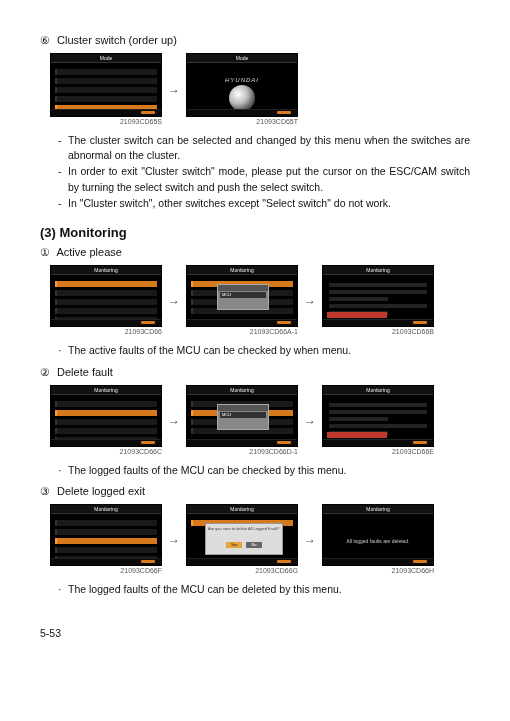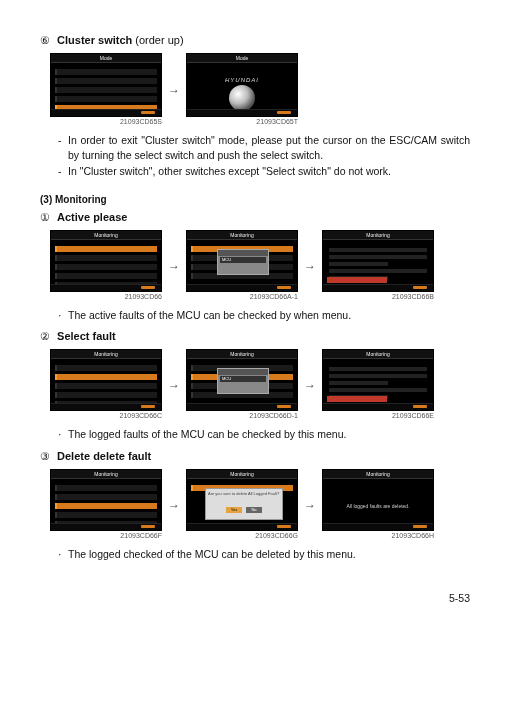--- a/index.html
+++ b/index.html
@@ -1,31 +1,31 @@
 <!DOCTYPE html>
 <html><head>
 <meta charset="utf-8">
 <style>
 body{margin:0;padding:30px 40px;font-family:Arial,sans-serif;font-size:10.5px;color:#111;background:#fff;width:510px;box-sizing:border-box}
 .section-title{font-size:11px;margin:4px 0 6px 0}
 .section-title .num{display:inline-block;width:14px}
-.section-title b{font-weight:bold}
-.subsection{margin:14px 0 6px 0;font-size:10px}
+.section-title b{font-weight:normal}
+.subsection{margin:14px 0 6px 0;font-size:13px}
 .row{display:flex;align-items:center;gap:4px;margin:2px 0 2px 10px;flex-wrap:wrap}
 .fig{display:flex;flex-direction:column;align-items:flex-end}
 .fig .box{width:110px;height:62px;background:#000;border:1px solid #000;position:relative;overflow:hidden}
 .fig.small .box{width:110px;height:60px}
 .fig .caption{font-size:7px;color:#555;margin-top:1px}
 .arrow{color:#444;font-size:12px;padding:0 2px}
 .bullets{margin:8px 0 8px 18px;padding:0;line-height:1.45}
 .bullets li{list-style:none;position:relative;padding-left:10px;margin-bottom:1px;text-align:justify}
 .bullets li::before{content:"-";position:absolute;left:0}
 .note{margin:8px 0 8px 18px;position:relative;padding-left:10px;line-height:1.4}
 .note::before{content:"·";position:absolute;left:0}
-.pagefoot{text-align:right;margin-top:30px;font-size:10.5px}
+.pagefoot{text-align:left;margin-top:30px;font-size:10.5px}
 
 .menu-list{padding:6px 4px}
 .menu-item{height:6px;background:#1a1a1a;margin-bottom:3px;border-left:2px solid #333}
 .menu-item.hl{background:#d77a1e;border-left:2px solid #ff9a2e}
 .title-bar{height:8px;background:#111;border-bottom:1px solid #333;font-size:5px;color:#eee;text-align:center;line-height:8px}
 .foot-bar{position:absolute;bottom:0;left:0;right:0;height:6px;background:#0a0a0a;border-top:1px solid #222}
 .foot-bar .orange{position:absolute;right:6px;top:1px;width:14px;height:3px;background:#d77a1e;border-radius:1px}
 .mode-center{display:flex;align-items:center;justify-content:center;height:100%;flex-direction:column;gap:2px}
 .dial{width:26px;height:26px;border-radius:50%;background:radial-gradient(circle at 35% 35%,#fff,#bbb 40%,#555 70%,#222)}
 .logo-text{font-size:6px;letter-spacing:1px;color:#ddd;font-style:italic}
@@ -80,20 +80,21 @@
       </div>
       <div class="foot-bar">
           <div class="orange"></div>
         </div>
     </div>
     <div class="caption">21093CD65T</div>
   </div>
 </div>
 
 <ul class="bullets">
+  <li>The cluster switch can be selected and changed by this menu when the switches are abnormal on the cluster.</li>
   <li>In order to exit "Cluster switch" mode, please put the cursor on the ESC/CAM switch by turning the select switch and push the select switch.</li>
   <li>In "Cluster switch", other switches except "Select switch" do not work.</li>
 </ul>
 
 <div class="subsection">
   <b>(3) Monitoring</b>
 </div>
 
 <div class="section-title">
   <span class="num">①</span>
@@ -152,21 +153,21 @@
           <div class="orange"></div>
         </div>
     </div>
     <div class="caption">21093CD66B</div>
   </div>
 </div>
 <div class="note">The active faults of the MCU can be checked by when menu.</div>
 
 <div class="section-title">
   <span class="num">②</span>
-  <b>Select fault</b>
+  <b>Delete fault</b>
 </div>
 <div class="row">
   <div class="fig small">
     <div class="box">
       <div class="title-bar">Monitoring</div>
       <div class="menu-list">
           <div class="menu-item"></div>
           <div class="menu-item hl"></div>
           <div class="menu-item"></div>
           <div class="menu-item"></div>
@@ -214,21 +215,21 @@
           <div class="orange"></div>
         </div>
     </div>
     <div class="caption">21093CD66E</div>
   </div>
 </div>
 <div class="note">The logged faults of the MCU can be checked by this menu.</div>
 
 <div class="section-title">
   <span class="num">③</span>
-  <b>Delete delete fault</b>
+  <b>Delete logged exit</b>
 </div>
 <div class="row">
   <div class="fig small">
     <div class="box">
       <div class="title-bar">Monitoring</div>
       <div class="menu-list">
           <div class="menu-item"></div>
           <div class="menu-item"></div>
           <div class="menu-item hl"></div>
           <div class="menu-item"></div>
@@ -265,15 +266,15 @@
     <div class="box">
       <div class="title-bar">Monitoring</div>
       <div class="center-msg">All logged faults are deleted.</div>
       <div class="foot-bar">
           <div class="orange"></div>
         </div>
     </div>
     <div class="caption">21093CD66H</div>
   </div>
 </div>
-<div class="note">The logged checked of the MCU can be deleted by this menu.</div>
+<div class="note">The logged faults of the MCU can be deleted by this menu.</div>
 
 <div class="pagefoot">5-53</div>
 
 </body></html>

